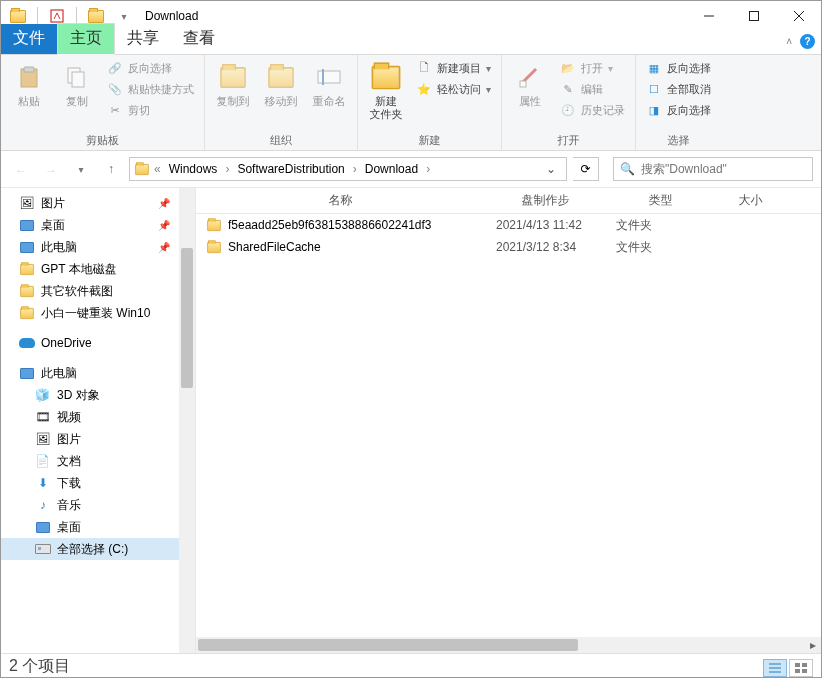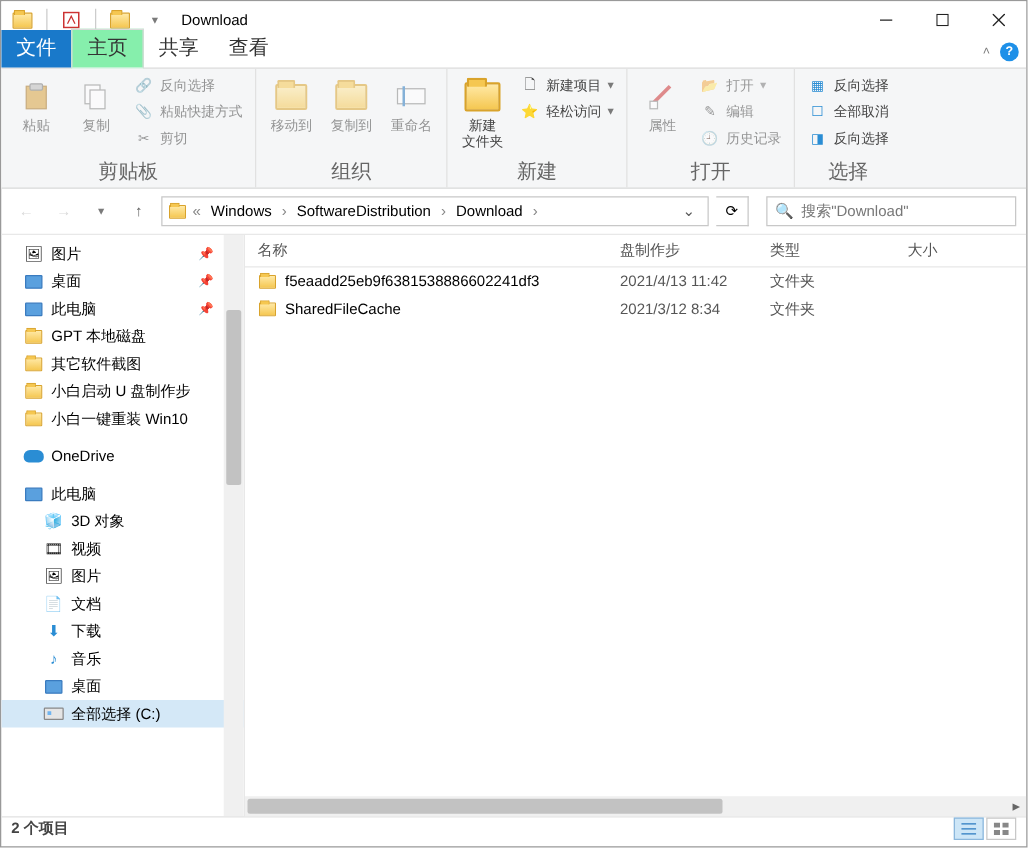--- a/index.html
+++ b/index.html
@@ -23,21 +23,21 @@
 .tab.file { background:#1979ca; color:#fff; }
 .tab.active { background:#86efac; border:1px solid #dadada; border-bottom:1px solid #f5f6f7; margin-bottom:-1px;}
 .tabs .right { position:absolute; right:6px; top:3px; display:flex; gap:8px; align-items:center;}
 .chev { color:#7a7a7a; font-size:10px;}
 .help { width:15px; height:15px; border-radius:50%; background:#1e90e8; color:#fff; display:flex; align-items:center; justify-content:center; font-size:10px; font-weight:bold;}
 
 
 .ribbon { height: 96px; background:#f5f6f7; border-bottom:1px solid #dadada; display:flex; }
 .group { border-right:1px solid #e1e1e1; display:flex; flex-direction:column; padding:2px 6px 0; }
 .group-body { flex:1; display:flex; align-items:flex-start; gap:4px; }
-.group-label { text-align:center; font-size:16px; color:#666; padding:2px 0;}
+.group-label { text-align:center; font-size:11px; color:#666; padding:2px 0;}
 .bigbtn { display:flex; flex-direction:column; align-items:center; justify-content:flex-start; width:44px; padding-top:4px; gap:2px; text-align:center; font-size:11px; color:#444; line-height:1.2;}
 .bigbtn .ico { width:32px; height:32px; display:flex; align-items:center; justify-content:center;}
 .smallcol { display:flex; flex-direction:column; gap:3px; padding-top:2px;}
 .smallbtn { display:flex; align-items:center; gap:5px; font-size:11px; color:#444; padding:1px 4px; white-space:nowrap;}
 .smallbtn .si { width:16px; height:16px; display:flex; align-items:center; justify-content:center;}
 .disabled { opacity: 0.55; }
 
 
 .navbar { height: 36px; display:flex; align-items:center; padding:0 8px; gap:6px; }
 .navbtn { width:24px; height:24px; display:flex; align-items:center; justify-content:center; color:#666;}
@@ -55,33 +55,33 @@
 .tree-scroll { position:absolute; right:0; top:0; bottom:0; width:16px; background:#f0f0f0;}
 .tree-scroll .thumb { position:absolute; left:2px; right:2px; top:60px; height:140px; background:#c2c2c2; border-radius:2px;}
 .tnode { display:flex; align-items:center; gap:6px; height:22px; padding-left:18px; font-size:12px; white-space:nowrap;}
 .tnode.d1 { padding-left:34px;}
 .tnode.sel { background:#d4e8f7;}
 .pin { color:#777; margin-left:auto; margin-right:24px; font-size:10px;}
 .tico { width:16px; height:16px; display:flex; align-items:center; justify-content:center;}
 
 .files { flex:1; display:flex; flex-direction:column; position:relative;}
 .fhead { height:26px; display:flex; align-items:center; border-bottom:1px solid #e8e8e8; color:#555; font-size:12px;}
-.fhead .col { padding:0 10px; border-right:1px solid transparent;}
+.fhead .col { padding:0 10px; border-right:1px solid transparent;text-align:center;}
 .c-name{ width:290px;} .c-date{width:120px;} .c-type{width:110px;} .c-size{width:70px;}
 .flist { flex:1; overflow:auto;}
 .frow { height:22px; display:flex; align-items:center; font-size:12px;}
 .frow .cell{ padding:0 10px; white-space:nowrap; overflow:hidden; text-overflow:ellipsis;}
 .frow .cn{width:290px; display:flex; align-items:center; gap:6px;} .frow .cd{width:120px; color:#555;} .frow .ct{width:110px; color:#555;} .frow .cs{width:70px;}
 .hscroll{ height:16px; background:#f0f0f0; position:relative;}
 .hscroll .thumb{position:absolute; top:2px; bottom:2px; left:2px; width:380px; background:#c2c2c2; border-radius:2px;}
 .hscroll .arr{position:absolute; top:0; width:16px; height:16px; display:flex; align-items:center; justify-content:center; color:#666;}
 .hscroll .arr.r{right:0;}
 
 
-.status { height:24px; border-top:1px solid #e1e1e1; display:flex; align-items:flex-start; padding:0 8px; font-size:12px; color:#444;font-weight:bold;}
+.status { height:24px; border-top:1px solid #e1e1e1; display:flex; align-items:flex-end; padding:0 8px; font-size:16px; color:#444;}
 .status .viewbtns{ margin-left:auto; display:flex; gap:2px;}
 .vbtn{ width:24px;height:18px; border:1px solid #c8c8c8; display:flex; align-items:center; justify-content:center;}
 .vbtn.active{ background:#cde6f7; border-color:#8bb7dc;}
 
 
 .mono{ width:14px; height:11px; border:1.5px solid #3a7bbf; border-radius:1px; background:#5aa0de;}
 .drive-ico{width:16px;height:10px;background:#e5e5e5;border:1px solid #888;border-radius:1px;position:relative;}
 .drive-ico::after{content:"";position:absolute;left:2px;top:2px;width:3px;height:3px;background:#6fb4f0;}
 .onedrive{width:16px;height:10px;background:#2a8dd4;border-radius:5px 5px 4px 4px;}
 </style>
@@ -179,27 +179,27 @@
     </div>
     <div class="group-label">剪贴板</div>
   </div>
 
   <div class="group">
     <div class="group-body">
       <div class="bigbtn disabled">
           <div class="ico">
             <div class="folder-glyph" style="transform:scale(1.6)"></div>
           </div>
-          <span>移动到</span>
+          <span>复制到</span>
         </div>
       <div class="bigbtn disabled">
           <div class="ico">
             <div class="folder-glyph" style="transform:scale(1.6)"></div>
           </div>
-          <span>复制到</span>
+          <span>移动到</span>
         </div>
       <div class="bigbtn disabled">
           <div class="ico">
             <svg width="26" height="20">
               <rect x="2" y="4" width="22" height="12" fill="#fff" stroke="#888"></rect>
               <line x1="7" y1="2" x2="7" y2="18" stroke="#2a7ac0" stroke-width="2"></line>
             </svg>
           </div>
           <span>重命名</span>
         </div>
@@ -338,26 +338,20 @@
     <div class="tnode">
         <span class="tico">
           <div class="folder-glyph" style="transform:scale(.85)"></div>
         </span>
         <span>其它软件截图</span>
       </div>
     <div class="tnode">
         <span class="tico">
           <div class="folder-glyph" style="transform:scale(.85)"></div>
         </span>
-        <span>小白启动 U 盘制作步</span>
-      </div>
-    <div class="tnode">
-        <span class="tico">
-          <div class="folder-glyph" style="transform:scale(.85)"></div>
-        </span>
         <span>小白一键重装 Win10</span>
       </div>
     <div style="height:8px"></div>
     <div class="tnode">
         <span class="tico">
           <div class="onedrive"></div>
         </span>
         <span>OneDrive</span>
       </div>
     <div style="height:8px"></div>

